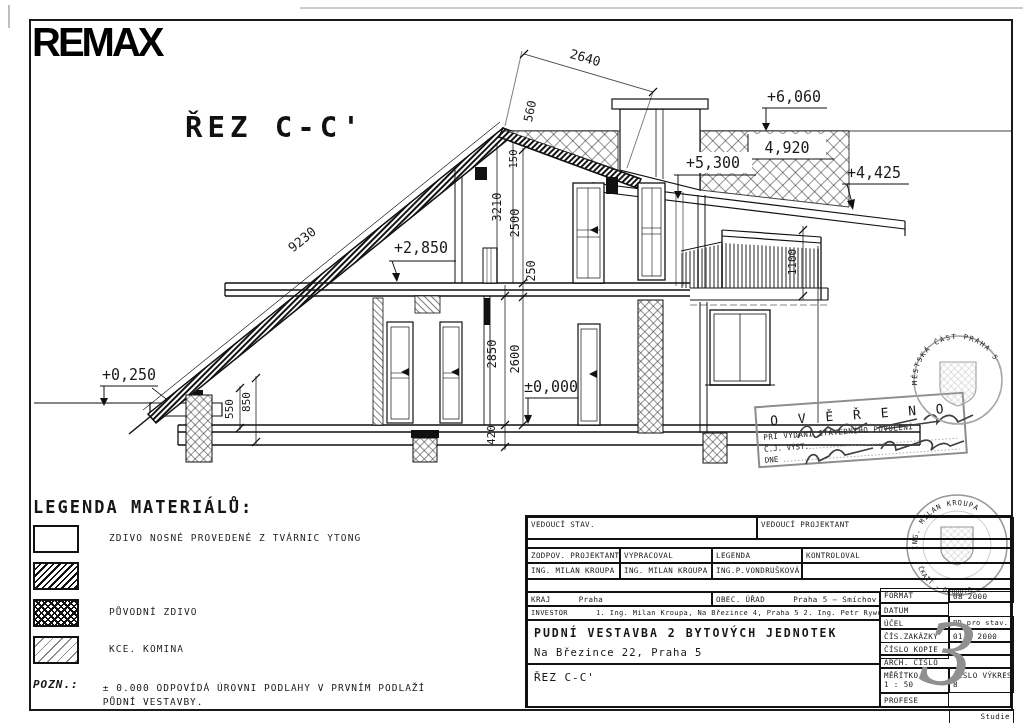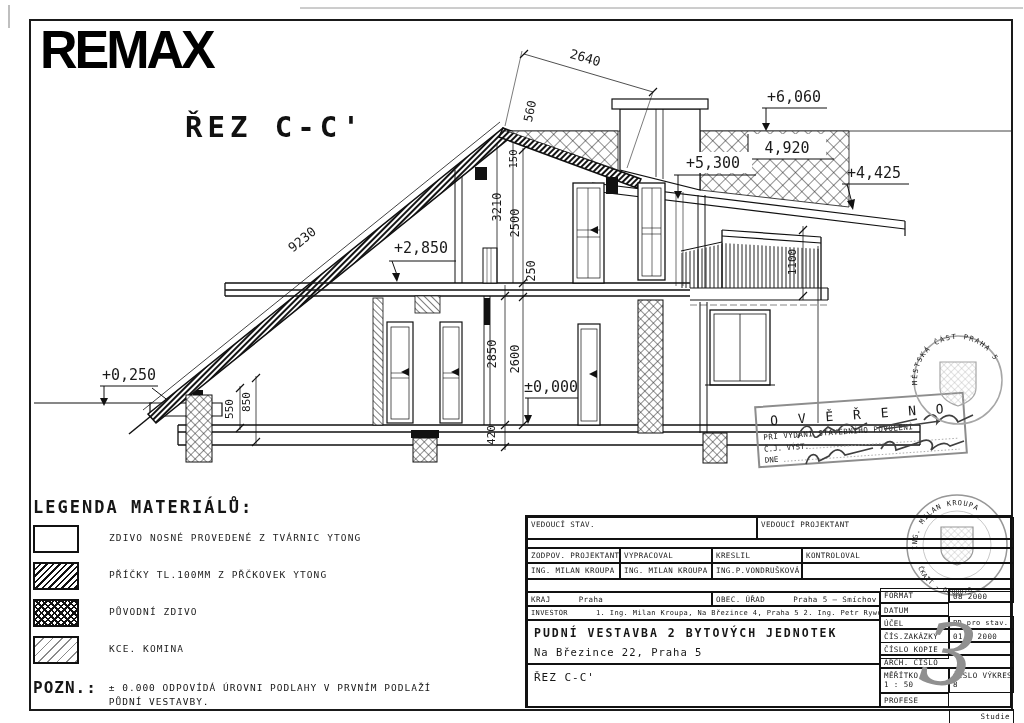--- a/index.html
+++ b/index.html
@@ -2,35 +2,35 @@
 <html><head>
 <meta charset="utf-8">
 <style>
   html,body{margin:0;padding:0;background:#e8e8e8;}
   .sheet{position:relative;width:1024px;height:723px;background:#ffffff;overflow:hidden;
          font-family:"DejaVu Sans Mono",monospace;color:#161616;}
   .abs{position:absolute;}
   svg{position:absolute;left:0;top:0;}
   svg text{font-family:"DejaVu Sans Mono",monospace;fill:#1a1a1a;}
   .logo{left:32px;top:20px;font-family:"Liberation Sans",sans-serif;font-weight:900;
-        font-size:52px;letter-spacing:-3px;color:#000;transform:scaleY(1.02);padding-left:8px;}
+        font-size:40px;letter-spacing:-3px;color:#000;transform:scaleY(1.02);}
   .sec-title{left:185px;top:110px;font-size:29px;letter-spacing:5px;font-weight:600;color:#111;}
   
   .legend{left:33px;top:497px;width:480px;}
   .legend-title{font-size:17px;font-weight:700;letter-spacing:2px;margin-bottom:8px;}
   .legend-row{display:flex;align-items:flex-start;margin-bottom:9px;}
   .sw{width:46px;height:28px;border:2.5px solid #111;box-sizing:border-box;flex:none;margin-right:30px;}
   .sw-plain{background:#fff;}
   .sw-diag{background:repeating-linear-gradient(135deg,#fff 0 3px,#111 3px 4.6px);}
   .sw-cross{background:repeating-linear-gradient(45deg,rgba(0,0,0,0) 0 3px,#111 3px 4.6px),
             repeating-linear-gradient(135deg,#fff 0 3px,#111 3px 4.6px);}
   .sw-light{background:repeating-linear-gradient(135deg,#fff 0 5.5px,#8a8a8a 5.5px 6.6px);}
   .legend-label{font-size:9.5px;letter-spacing:1.1px;padding-top:7px;color:#1d1d1d;}
   .pozn{display:flex;margin-top:14px;}
-  .pozn-label{font-size:16px;font-weight:700;letter-spacing:1px;margin-right:12px;}
+  .pozn-label{font-size:11px;font-weight:700;letter-spacing:1px;margin-right:24px;font-style:italic;}
   .pozn-text{font-size:9.5px;letter-spacing:1px;line-height:1.5;width:330px;padding-top:3px;}
   
   .tb{left:525px;top:515px;width:487px;height:193px;border:2px solid #111;box-sizing:border-box;}
   .cell{position:absolute;border:1px solid #111;box-sizing:border-box;font-size:7.5px;
         letter-spacing:.4px;padding:2px 3px;white-space:nowrap;overflow:hidden;background:#fff0;}
   .cell .val{margin-left:28px;}
   .tb-title1{font-size:11.5px;font-weight:600;letter-spacing:2px;}
   .tb-title2{font-size:10.5px;letter-spacing:1px;margin-top:6px;}
   .tb-rez{font-size:11px;letter-spacing:1px;}
   .small-val{font-size:7px;}
@@ -320,21 +320,20 @@
   <div class="abs sec-title">ŘEZ C-C'</div>
 
   <div class="abs legend">
     <div class="legend-title">LEGENDA MATERIÁLŮ:</div>
     <div class="legend-row">
       <div class="sw sw-plain"></div>
       <div class="legend-label">ZDIVO NOSNÉ PROVEDENÉ Z TVÁRNIC YTONG</div>
     </div>
     <div class="legend-row">
       <div class="sw sw-diag"></div>
-      <div class="legend-label">PŘÍČKY TL.100MM Z PŘČKOVEK YTONG</div>
     </div>
     <div class="legend-row">
       <div class="sw sw-cross"></div>
       <div class="legend-label">PŮVODNÍ ZDIVO</div>
     </div>
     <div class="legend-row">
       <div class="sw sw-light"></div>
       <div class="legend-label">KCE. KOMINA</div>
     </div>
     <div class="pozn">
@@ -343,21 +342,21 @@
     </div>
   </div>
 
   <div class="abs tb">
     <div class="cell" style="left:0;top:0;width:230px;height:22px;">VEDOUCÍ STAV.</div>
     <div class="cell" style="left:230px;top:0;width:257px;height:22px;">VEDOUCÍ PROJEKTANT</div>
     <div class="cell" style="left:0;top:22px;width:487px;height:9px;"></div>
 
     <div class="cell" style="left:0;top:31px;width:93px;height:15px;">ZODPOV. PROJEKTANT</div>
     <div class="cell" style="left:93px;top:31px;width:92px;height:15px;">VYPRACOVAL</div>
-    <div class="cell" style="left:185px;top:31px;width:90px;height:15px;">KRESLIL</div>
+    <div class="cell" style="left:185px;top:31px;width:90px;height:15px;">LEGENDA</div>
     <div class="cell" style="left:275px;top:31px;width:212px;height:15px;">KONTROLOVAL</div>
 
     <div class="cell" style="left:0;top:46px;width:93px;height:16px;">ING. MILAN KROUPA</div>
     <div class="cell" style="left:93px;top:46px;width:92px;height:16px;">ING. MILAN KROUPA</div>
     <div class="cell" style="left:185px;top:46px;width:90px;height:16px;">ING.P.VONDRUŠKOVÁ</div>
     <div class="cell" style="left:275px;top:46px;width:212px;height:16px;"></div>
     <div class="cell" style="left:0;top:62px;width:487px;height:13px;"></div>
 
     <div class="cell" style="left:0;top:75px;width:185px;height:14px;">
       <span>KRAJ</span><span class="val">Praha</span>

